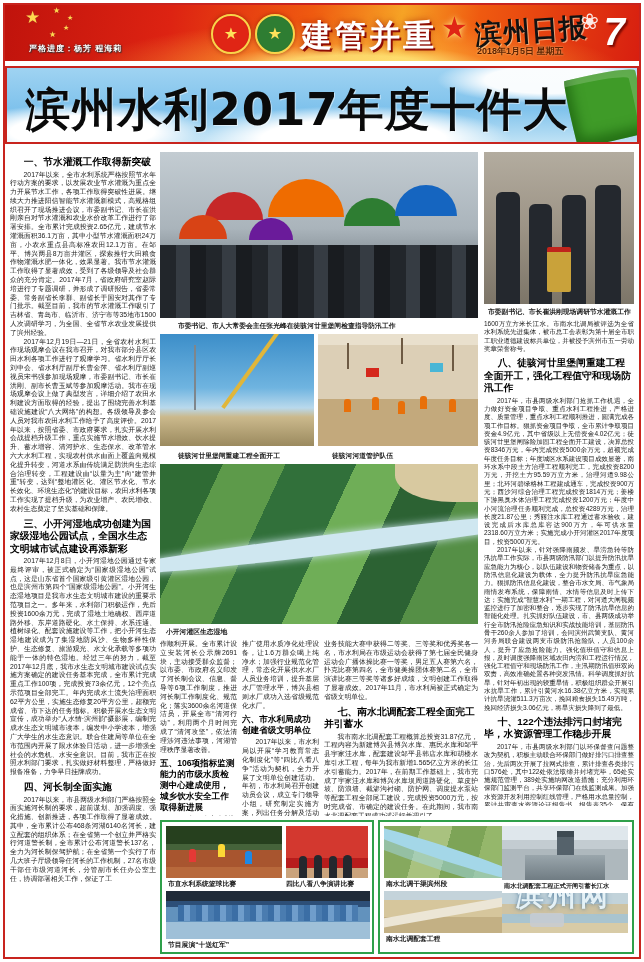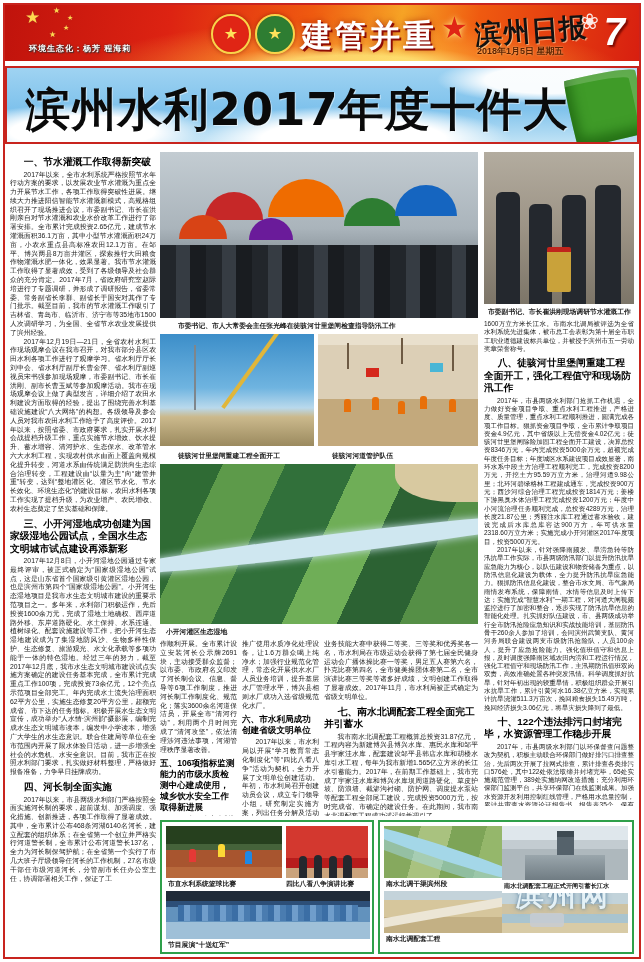--- a/index.html
+++ b/index.html
@@ -106,21 +106,21 @@
 
 <div class="page">
   <div class="frame"></div>
 
   <div class="masthead">
     <span class="star" style="left:20px;top:4px;font-size:17px">★</span>
     <span class="star" style="left:48px;top:2px;font-size:8px">★</span>
     <span class="star" style="left:62px;top:9px;font-size:7px">★</span>
     <span class="star" style="left:58px;top:19px;font-size:7px">★</span>
     <span class="star" style="left:44px;top:26px;font-size:8px">★</span>
-    <div class="editor-line">环境生态化：杨芳 程海莉</div>
+    <div class="editor-line">严格进度：杨芳 程海莉</div>
     <div class="emblem nat">★</div>
     <div class="emblem cppcc">★</div>
     <div class="edition">建管并重</div>
     <span class="big-red-star">★</span>
     <div class="paper-name">滨州日报</div>
     <div class="issue-date">2018年1月5日 星期五</div>
     <span class="lily">❀</span>
     <div class="pageno">7</div>
   </div>
 

